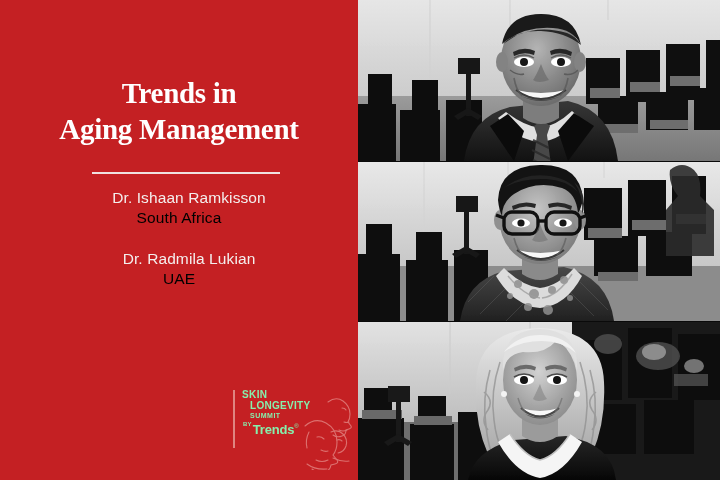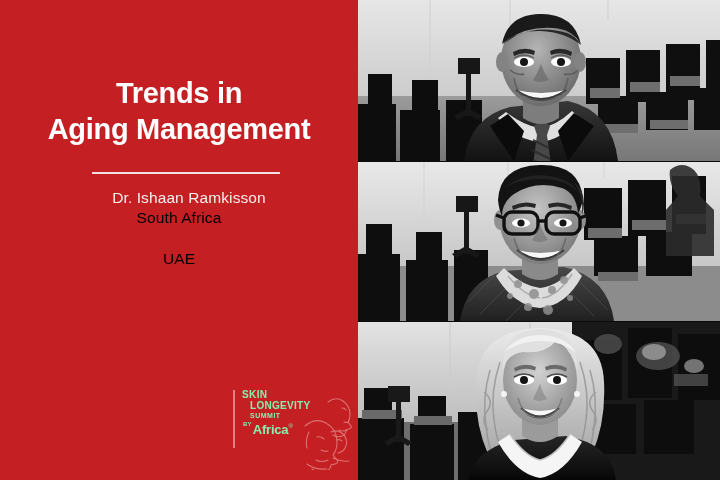--- a/index.html
+++ b/index.html
@@ -27,20 +27,21 @@
     text-align:center;
   }
   .title-line{
     display:block;
     color:#ffffff;
     font-size:29px;
     font-weight:700;
     line-height:1.24;
     letter-spacing:-0.3px;
     white-space:nowrap;
+    font-family:Liberation Serif, serif;
   }
 
   .title-rule{
     position:absolute;
     left:92px;top:172px;
     width:188px;height:2px;
     background:#f2eceb;
     opacity:.95;
   }
 
@@ -156,35 +157,36 @@
 
     <div class="speakers">
 
       <div class="speaker">
         <span class="speaker-name">Dr. Ishaan Ramkisson</span>
         <span class="speaker-country">South Africa</span>
       </div>
 
 
       <div class="speaker">
+        <span class="speaker-name">Dr. Radmila Lukian</span>
         <span class="speaker-country">UAE</span>
       </div>
 
     </div>
 
     <div class="logo">
 
       <div class="logo-bar"></div>
 
       <div class="logo-text">
         <span class="lg-skin">SKIN</span>
         <span class="lg-longevity">LONGEVITY</span>
         <span class="lg-summit">SUMMIT</span>
         <span class="lg-brandrow">
-          <span class="lg-by">BY</span><span class="lg-eucerin">Africa</span><span class="lg-reg">®</span>
+          <span class="lg-by">BY</span><span class="lg-eucerin">Trends</span><span class="lg-reg">®</span>
         </span>
       </div>
 
       <svg class="logo-faces" viewBox="0 0 72 78" aria-hidden="true">
         <g fill="none" stroke="#f0b2ad" stroke-width="1.1" stroke-linecap="round">
 
           <path d="M41 10 q8-6 15-1 q7 5 7 13 q0 5-2 8 l3 4 q1 2-2 3 l-3 1 q0 5-4 6 q-5 2-9-1"></path>
           <path d="M55 16 q3 0 4 2"></path>
           <path d="M57 30 q3 1 5 0"></path>
           <path d="M52 38 q4 2 8 0"></path>

